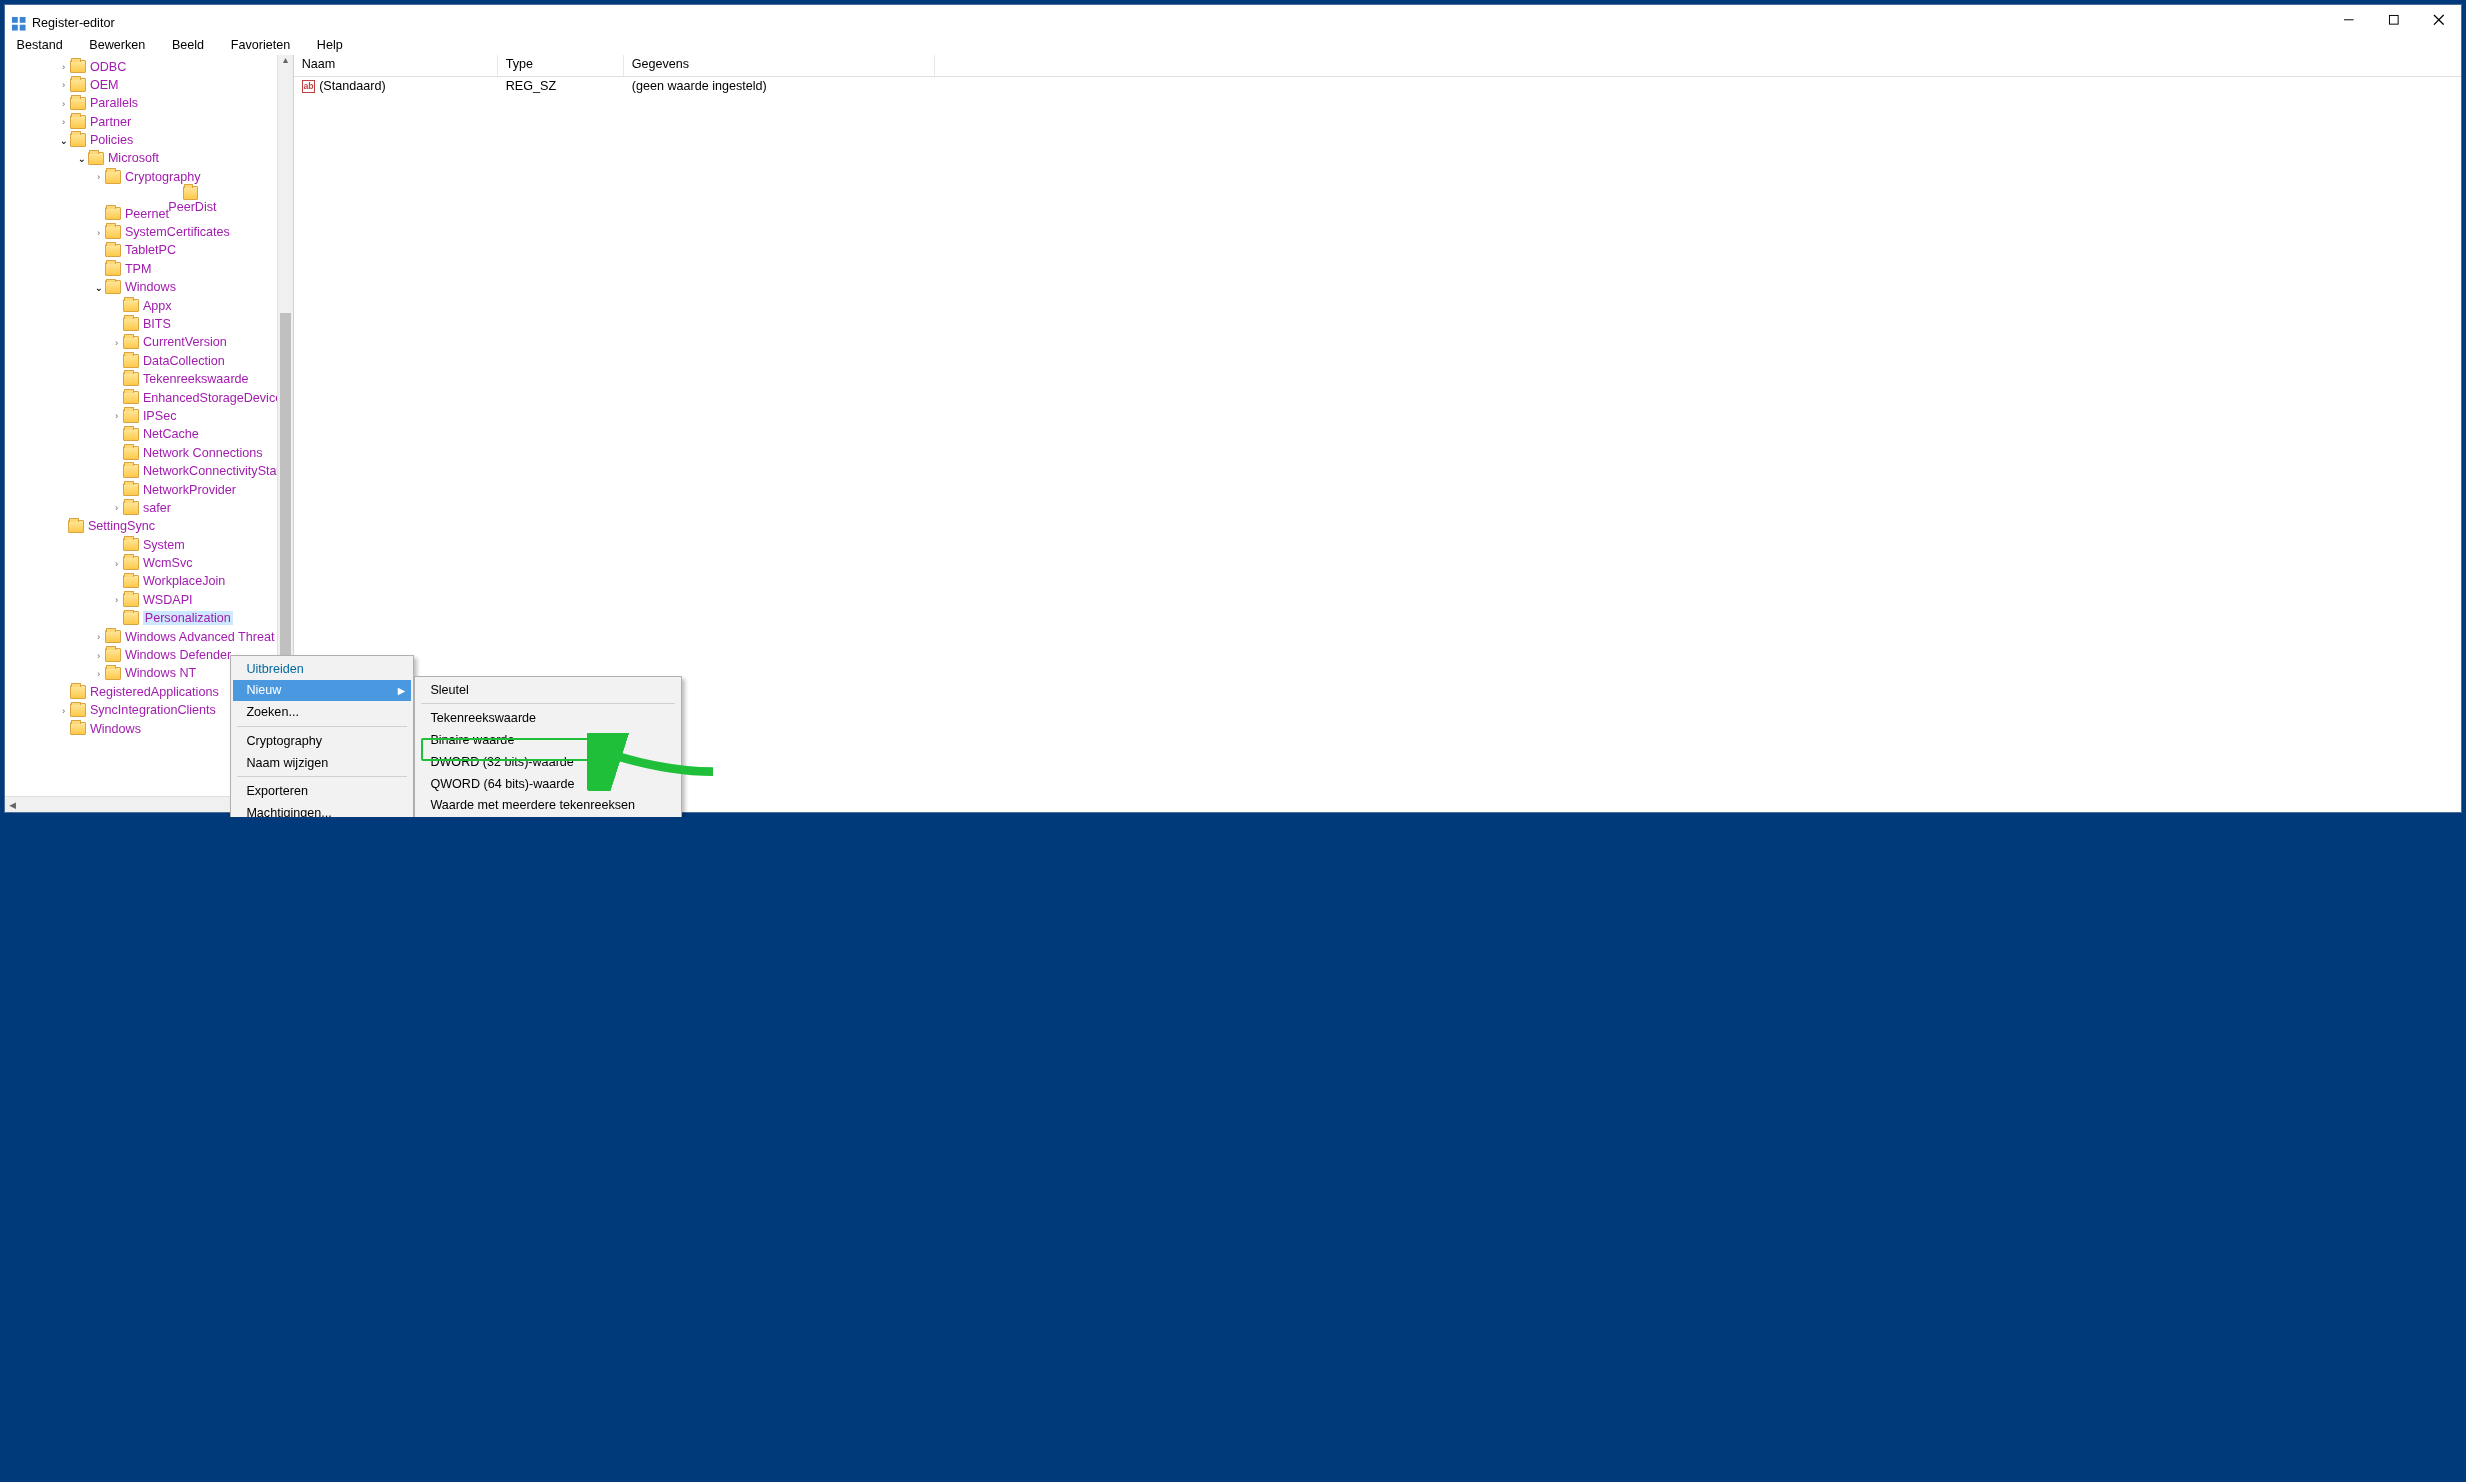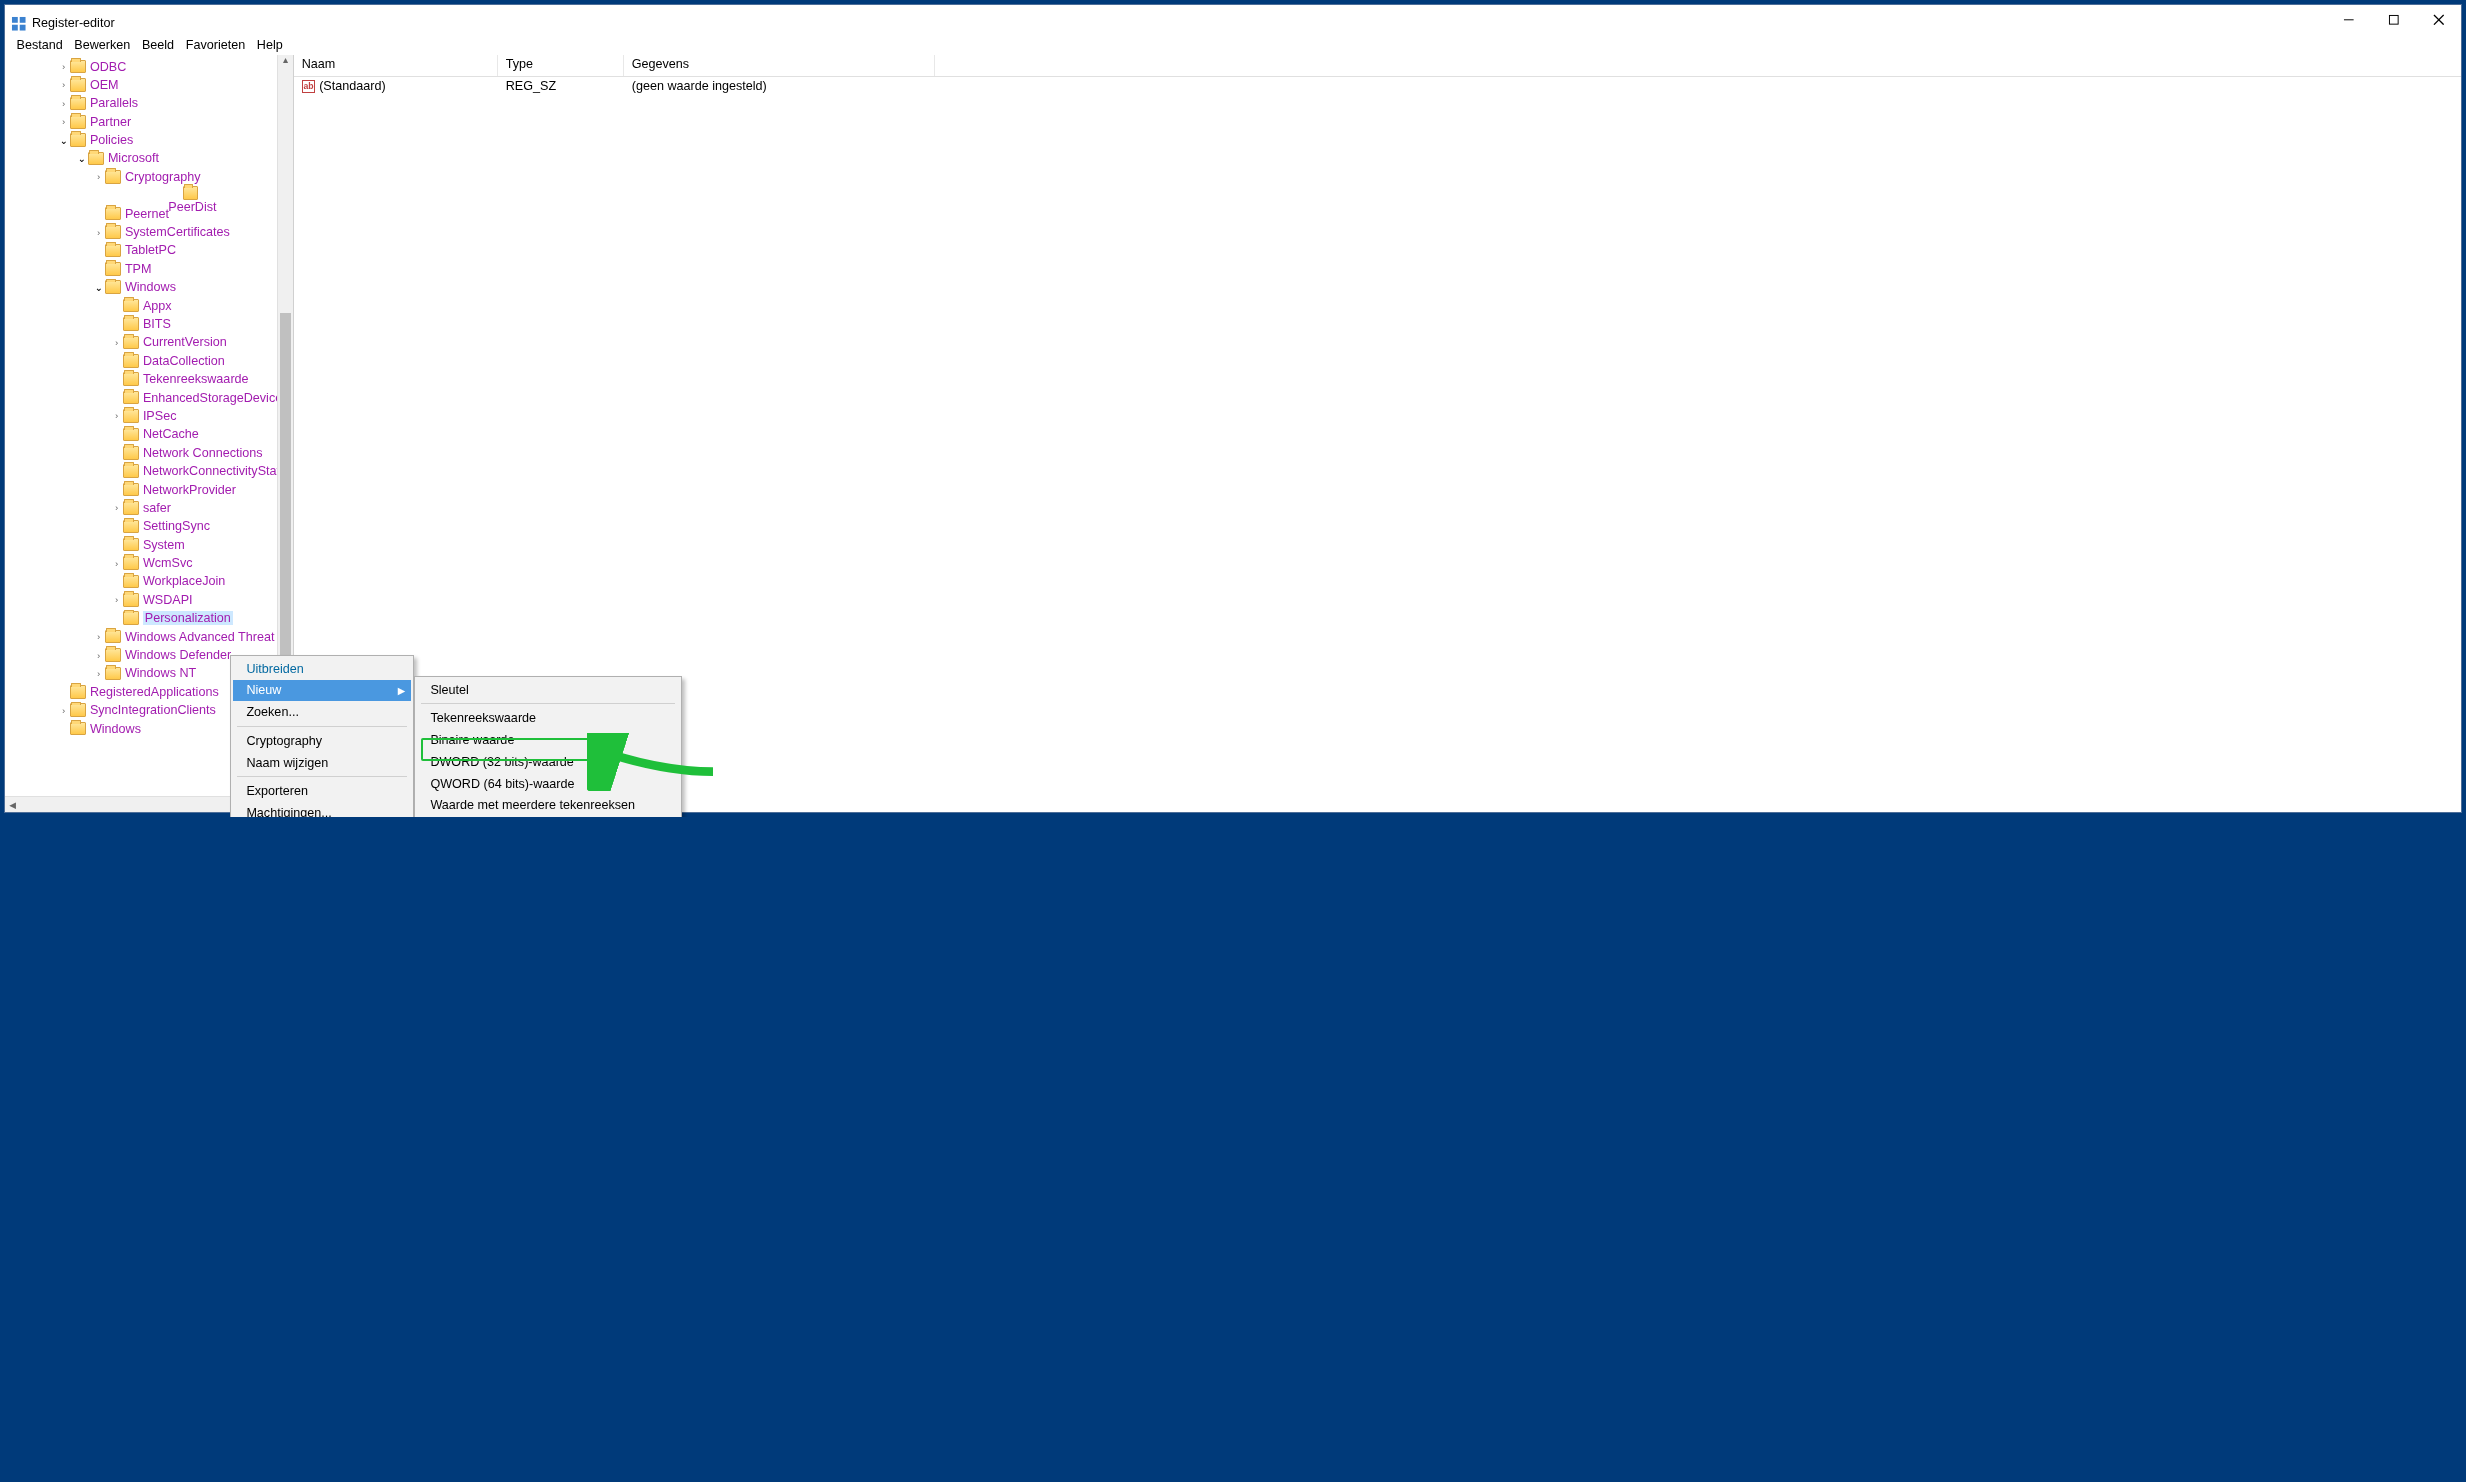--- a/index.html
+++ b/index.html
@@ -30,21 +30,21 @@
   }
   .titlebar-left { display: flex; align-items: flex-start; gap: 5.8px; margin-top: 8px; }
   .title-text { font-size: 12.6px; color: #000; }
   .win-controls { display: flex; height: 100%; }
   .win-btn {
     width: 45px; height: 100%;
     display: flex; align-items: center; justify-content: center;
     font-size: 12.6px;
   }
   .menubar {
-    display: flex; gap: 0;
+    display: flex; gap: 15px;
     padding: 1.9px 5.8px;
     font-size: 12.6px;
   }
   .menubar span { padding: 1.9px 5.8px; }
   .addressbar {
     border-top: 1px solid #d0d0d0;
     border-bottom: 1px solid #d0d0d0;
     padding: 1.9px 5.8px;
     font-size: 12.6px;
     background: #fff;
@@ -368,21 +368,21 @@
           <div class="tree-item" style="padding-left: 105px;">
             <span class="expander"></span>
             <span class="folder"></span>
             <span class="label">NetworkProvider</span>
           </div>
           <div class="tree-item" style="padding-left: 105px;">
             <span class="expander">›</span>
             <span class="folder"></span>
             <span class="label">safer</span>
           </div>
-          <div class="tree-item" style="padding-left: 105px;">
+          <div class="tree-item" style="padding-left: 50px;">
             <span class="expander"></span>
             <span class="folder"></span>
             <span class="label">SettingSync</span>
           </div>
           <div class="tree-item" style="padding-left: 105px;">
             <span class="expander"></span>
             <span class="folder"></span>
             <span class="label">System</span>
           </div>
           <div class="tree-item" style="padding-left: 105px;">

